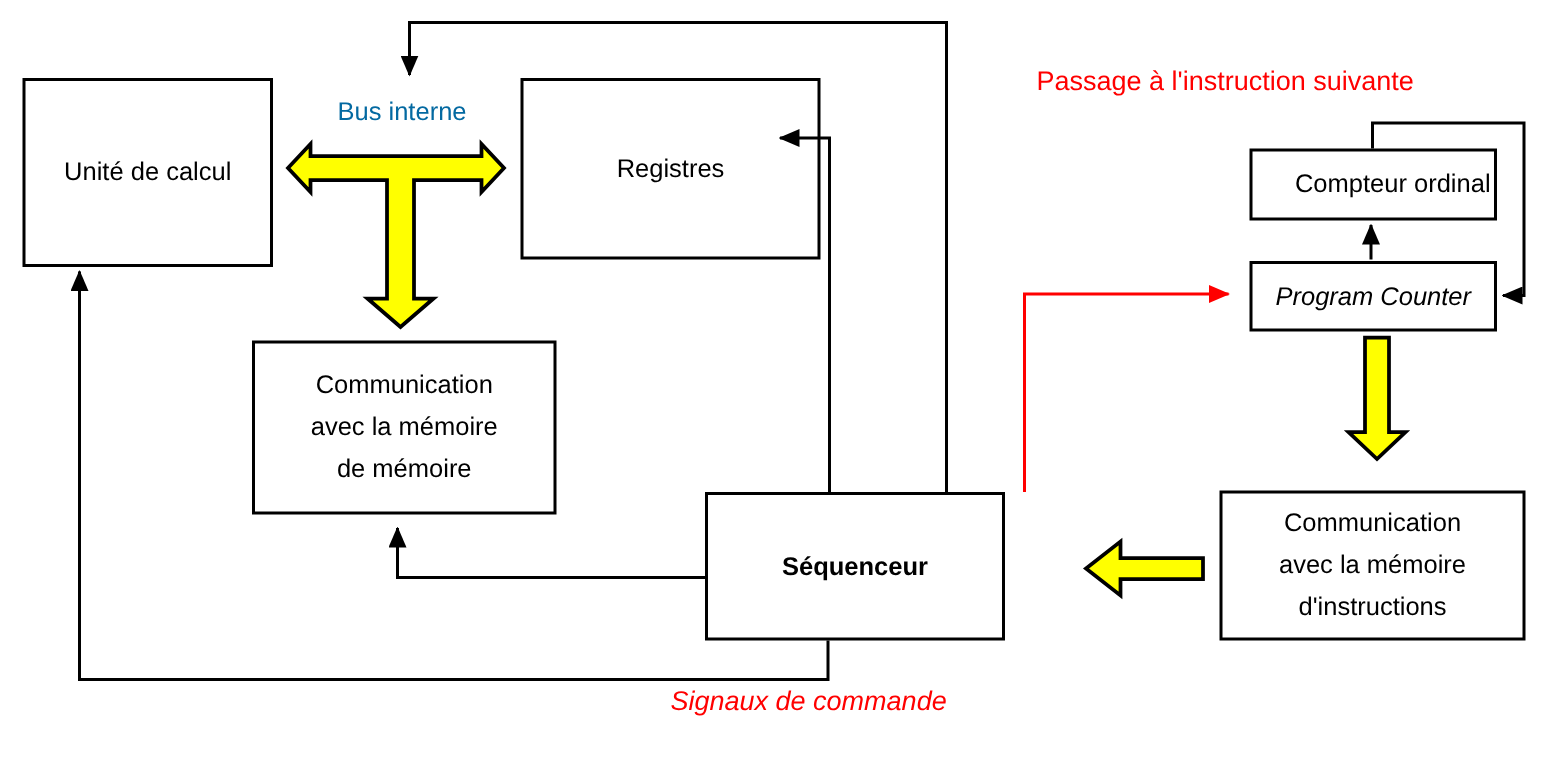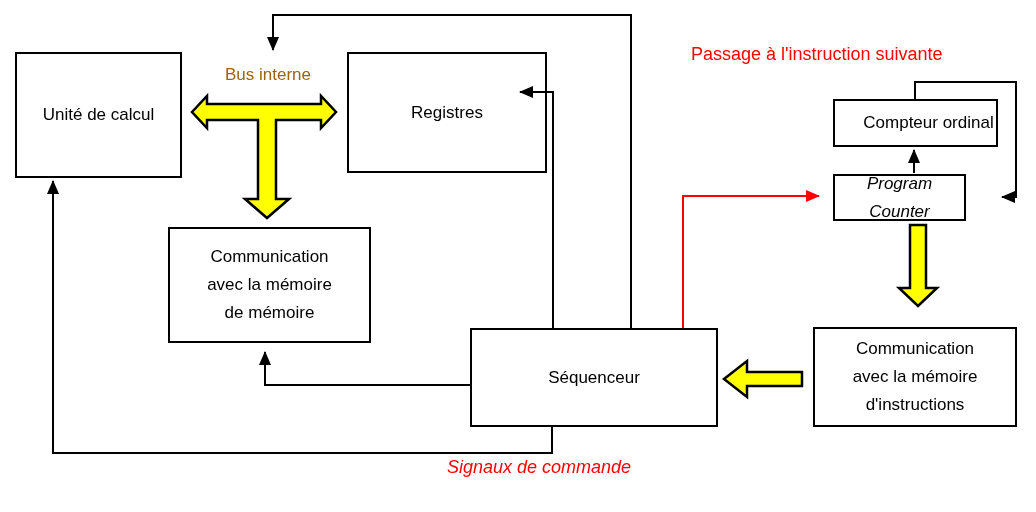--- a/index.html
+++ b/index.html
@@ -34,21 +34,21 @@
   .annotation {
     position: absolute;
     color: #ff0000;
     font-size: 18px;
     line-height: 22px;
     white-space: nowrap;
     z-index: 3;
   }
   .flow-label {
     position: absolute;
-    color: #a16207;
+    color: #0369a1;
     font-size: 17px;
     line-height: 20px;
     text-align: center;
     white-space: nowrap;
     z-index: 3;
   }
   .wires {
     position: absolute;
     left: 0;
     top: 0;
@@ -69,29 +69,29 @@
   <div class="box" style="left:347px; top:52px; width:200px; height:121px;">
     <span>Registres</span>
   </div>
 
   <div class="box" style="left:168px; top:227px; width:203px; height:116px;">
     <span>Communication</span>
     <span>avec la mémoire</span>
     <span>de mémoire</span>
   </div>
 
-  <div class="box" style="left:470px; top:328px; width:248px; height:99px;">
+  <div class="box" style="left:470px; top:328px; width:200px; height:99px;font-weight:bold;">
     <span>Séquenceur</span>
   </div>
 
   <div class="box" style="left:833px; top:99px; width:165px; height:48px;padding-left:26px;">
     <span>Compteur ordinal</span>
   </div>
 
-  <div class="box" style="left:833px; top:174px; width:133px; height:47px;">
+  <div class="box" style="left:833px; top:174px; width:165px; height:47px;">
     <span class="italic">Program Counter</span>
   </div>
 
   <div class="box" style="left:813px; top:327px; width:204px; height:100px;">
     <span>Communication</span>
     <span>avec la mémoire</span>
     <span>d'instructions</span>
   </div>
 
   <div class="flow-label" style="left:198px; top:65px; width:140px;">Bus interne</div>

